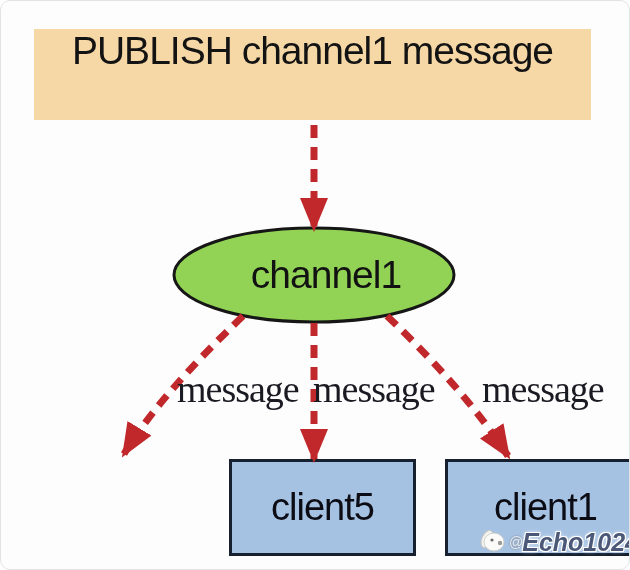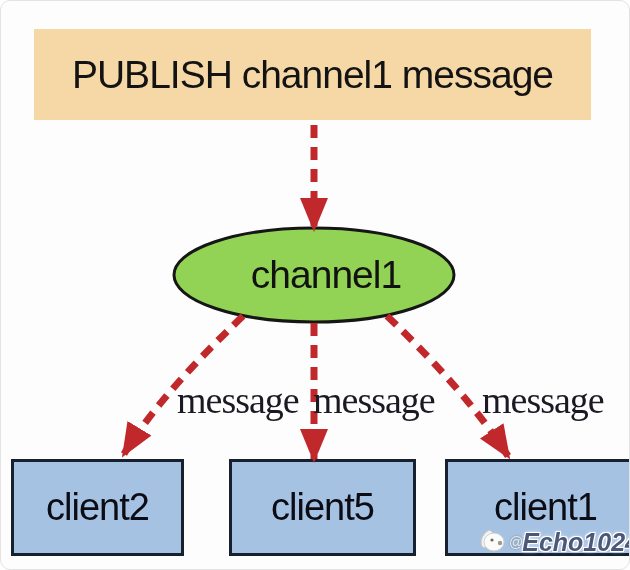--- a/index.html
+++ b/index.html
@@ -9,40 +9,39 @@
     background:#fdfdfd;
     border:1px solid #e3e3e6;
     border-radius:10px;
     overflow:hidden;
     box-sizing:border-box;
     font-family:"Liberation Sans", sans-serif;
   }
   .pub-box{
     position:absolute;left:33px;top:28px;width:557px;height:91px;
     background:#F6D8A6;
-    display:flex;align-items:center;justify-content:center;
+    display:flex;justify-content:center;
   }
   .pub-box span{
     font-size:39px;letter-spacing:-1px;color:#131313;white-space:nowrap;
   }
   .overlay{
     position:absolute;left:0;top:0;width:630px;height:570px;z-index:2;
     pointer-events:none;
   }
   .channel-label{
     position:absolute;left:185px;top:251px;width:280px;height:46px;z-index:3;
     display:flex;align-items:center;justify-content:center;
     font-size:39px;letter-spacing:-1px;color:#121212;
   }
   .msg{
     position:absolute;top:366px;z-index:3;
     font-family:"Liberation Serif","DejaVu Serif",serif;
     font-size:38px;letter-spacing:-1px;color:#1a1a22;white-space:nowrap;
     pointer-events:none;
-    margin-top:11px;
   }
   .msg1{left:176px;}
   .msg2{left:312px;}
   .msg3{left:481px;}
   .client{
     position:absolute;top:458px;height:97px;
     background:#A6C2E3;border:3px solid #16202f;box-sizing:border-box;
     display:flex;align-items:center;justify-content:center;z-index:1;
   }
   .client span{font-size:38px;letter-spacing:-1px;color:#0c0c14;}
@@ -90,23 +89,20 @@
 
     <path d="M386,315 Q465,390 507,455" fill="none" stroke="#C1282B" stroke-width="7" stroke-dasharray="13 9" marker-end="url(#ah)"></path>
   </svg>
 
   <div class="channel-label">channel1</div>
 
   <div class="msg msg1">message</div>
   <div class="msg msg2">message</div>
   <div class="msg msg3">message</div>
 
-  <div class="client client-a">
-    <span>client2</span>
-  </div>
   <div class="client client-b">
     <span>client5</span>
   </div>
   <div class="client client-c">
     <span>client1</span>
   </div>
 
   <div class="watermark">
     <svg width="30" height="30" viewBox="0 0 30 30">
       <ellipse cx="9" cy="12" rx="5" ry="9" fill="#f4f4f2" stroke="#c9c9c4" stroke-width="1" transform="rotate(25 9 12)"></ellipse>

